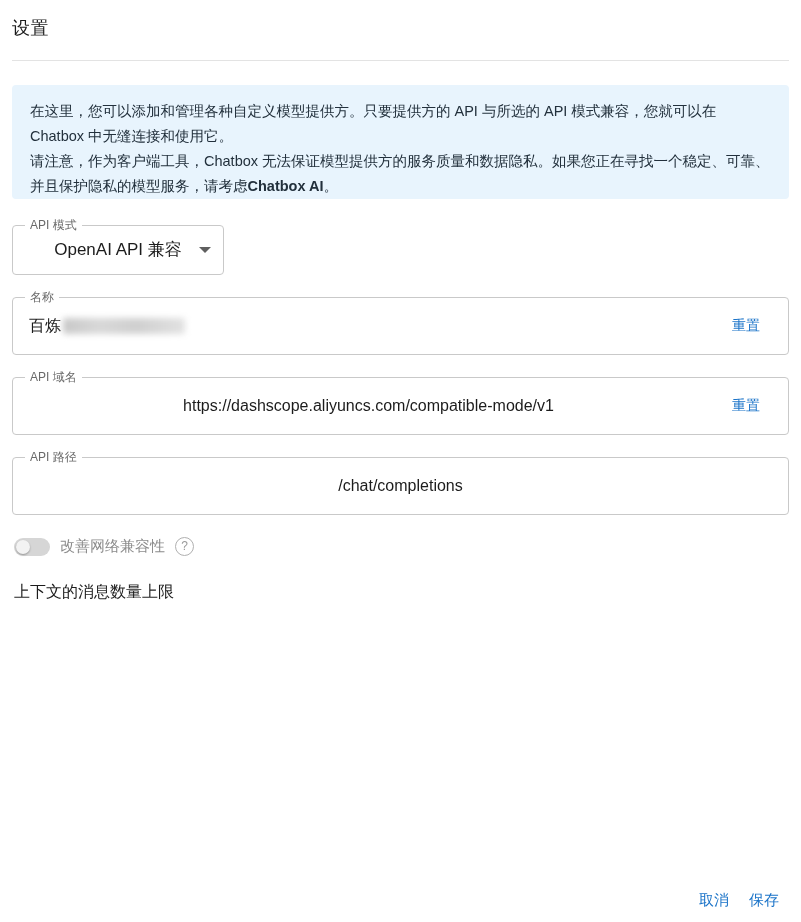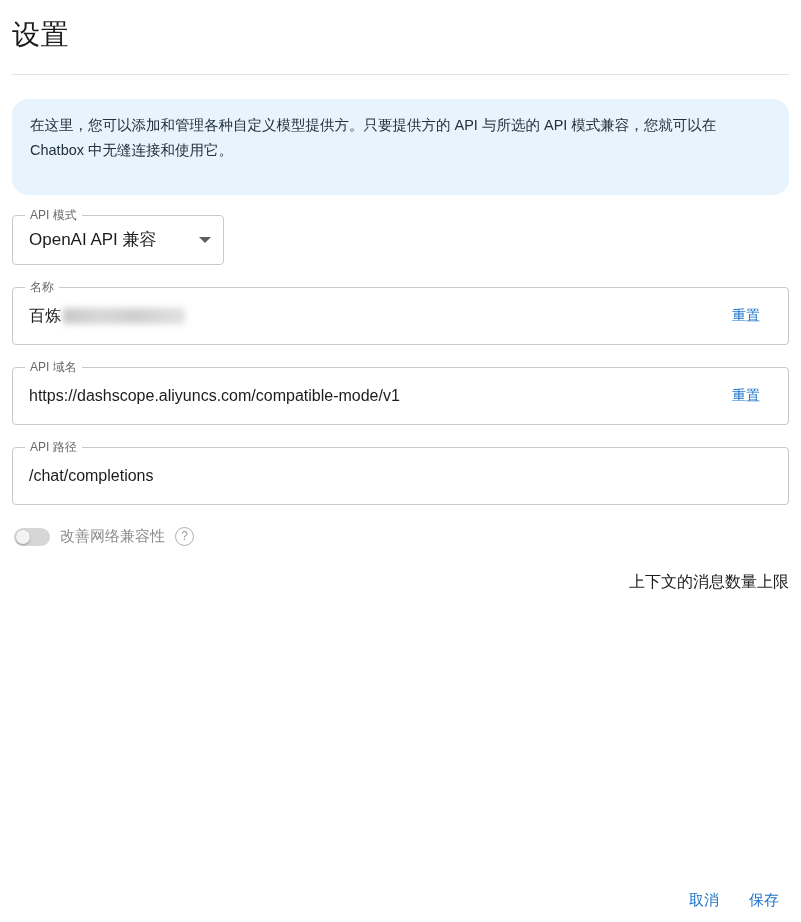--- a/index.html
+++ b/index.html
@@ -14,36 +14,36 @@
     color: #1c1c1c;
     overflow: hidden;
   }
   .page {
     position: relative;
     width: 801px;
     height: 922px;
     box-sizing: border-box;
   }
   .page-title {
-    font-size: 28px;
+    font-size: 18px;
     font-weight: 400;
     color: #1b1b1b;
     padding: 16px 0 0 12px;
     letter-spacing: 0.5px;
   }
   .title-divider {
     margin: 20px 12px 0 12px;
     height: 1px;
     background: #e3e3e3;
   }
   .info-banner {
     margin: 24px 12px 0 12px;
     background: #e8f4fd;
-    border-radius: 16px;
-    padding: 14px 18px 32px 18px;
+    border-radius: 4px;
+    padding: 14px 18px 0 18px;
     font-size: 14.5px;
     line-height: 25px;
     color: #22303c;
   }
   .info-banner p {
     margin: 0;
   }
   .info-banner .b {
     font-weight: bold;
   }
@@ -66,39 +66,40 @@
     font-size: 12px;
     color: #6a6a6a;
     line-height: 14px;
   }
   .field .value {
     font-size: 16px;
     color: #1c1c1c;
     padding: 18px 16px;
     line-height: 20px;
     min-height: 20px;
+    text-align: center;
   }
   .field.with-action .value {
     padding-right: 80px;
   }
   .action-link {
     position: absolute;
     right: 28px;
     top: 50%;
     transform: translateY(-50%);
     color: #1a73c8;
     font-size: 14px;
     cursor: pointer;
     text-decoration: none;
   }
 
   
   .select-field {
     width: 212px;
-    margin-top: 20px;
+    margin-top: 26px;
   }
   .select-field .value {
     font-size: 17px;
     padding: 14px 16px;
   }
   .caret {
     position: absolute;
     right: 12px;
     top: 50%;
     transform: translateY(-50%);
@@ -189,33 +190,32 @@
     top: 50%;
     transform: translateY(-50%);
     width: 24px;
     height: 24px;
   }
 
   .section-label {
     margin: 26px 12px 0 14px;
     font-size: 16px;
     color: #1c1c1c;
-    text-align: right;
   }
 
   .footer {
     position: absolute;
     left: 0;
     right: 0;
     bottom: 0;
     height: 44px;
     display: flex;
     align-items: center;
     justify-content: flex-end;
-    gap: 30px;
+    gap: 20px;
     padding-right: 22px;
     box-sizing: border-box;
     background: #fff;
   }
   .footer a {
     color: #1a73c8;
     font-size: 15px;
     text-decoration: none;
     cursor: pointer;
   }
@@ -223,20 +223,21 @@
 </head>
 <body>
 
 <div class="page">
 
   <div class="page-title">设置</div>
   <div class="title-divider"></div>
 
   <div class="info-banner">
     <p>在这里，您可以添加和管理各种自定义模型提供方。只要提供方的 API 与所选的 API 模式兼容，您就可以在 Chatbox 中无缝连接和使用它。</p>
+    <p><span>请注意，作为客户端工具，Chatbox 无法保证模型提供方的服务质量和数据隐私。如果您正在寻找一个稳定、可靠、并且保护隐私的模型服务，请考虑</span><span class="b">Chatbox AI</span><span>。</span></p>
   </div>
 
   <div class="field select-field">
     <span class="legend">API 模式</span>
     <div class="value">OpenAI API 兼容</div>
     <span class="caret"></span>
   </div>
 
   <div class="field with-action">
     <span class="legend">名称</span>

